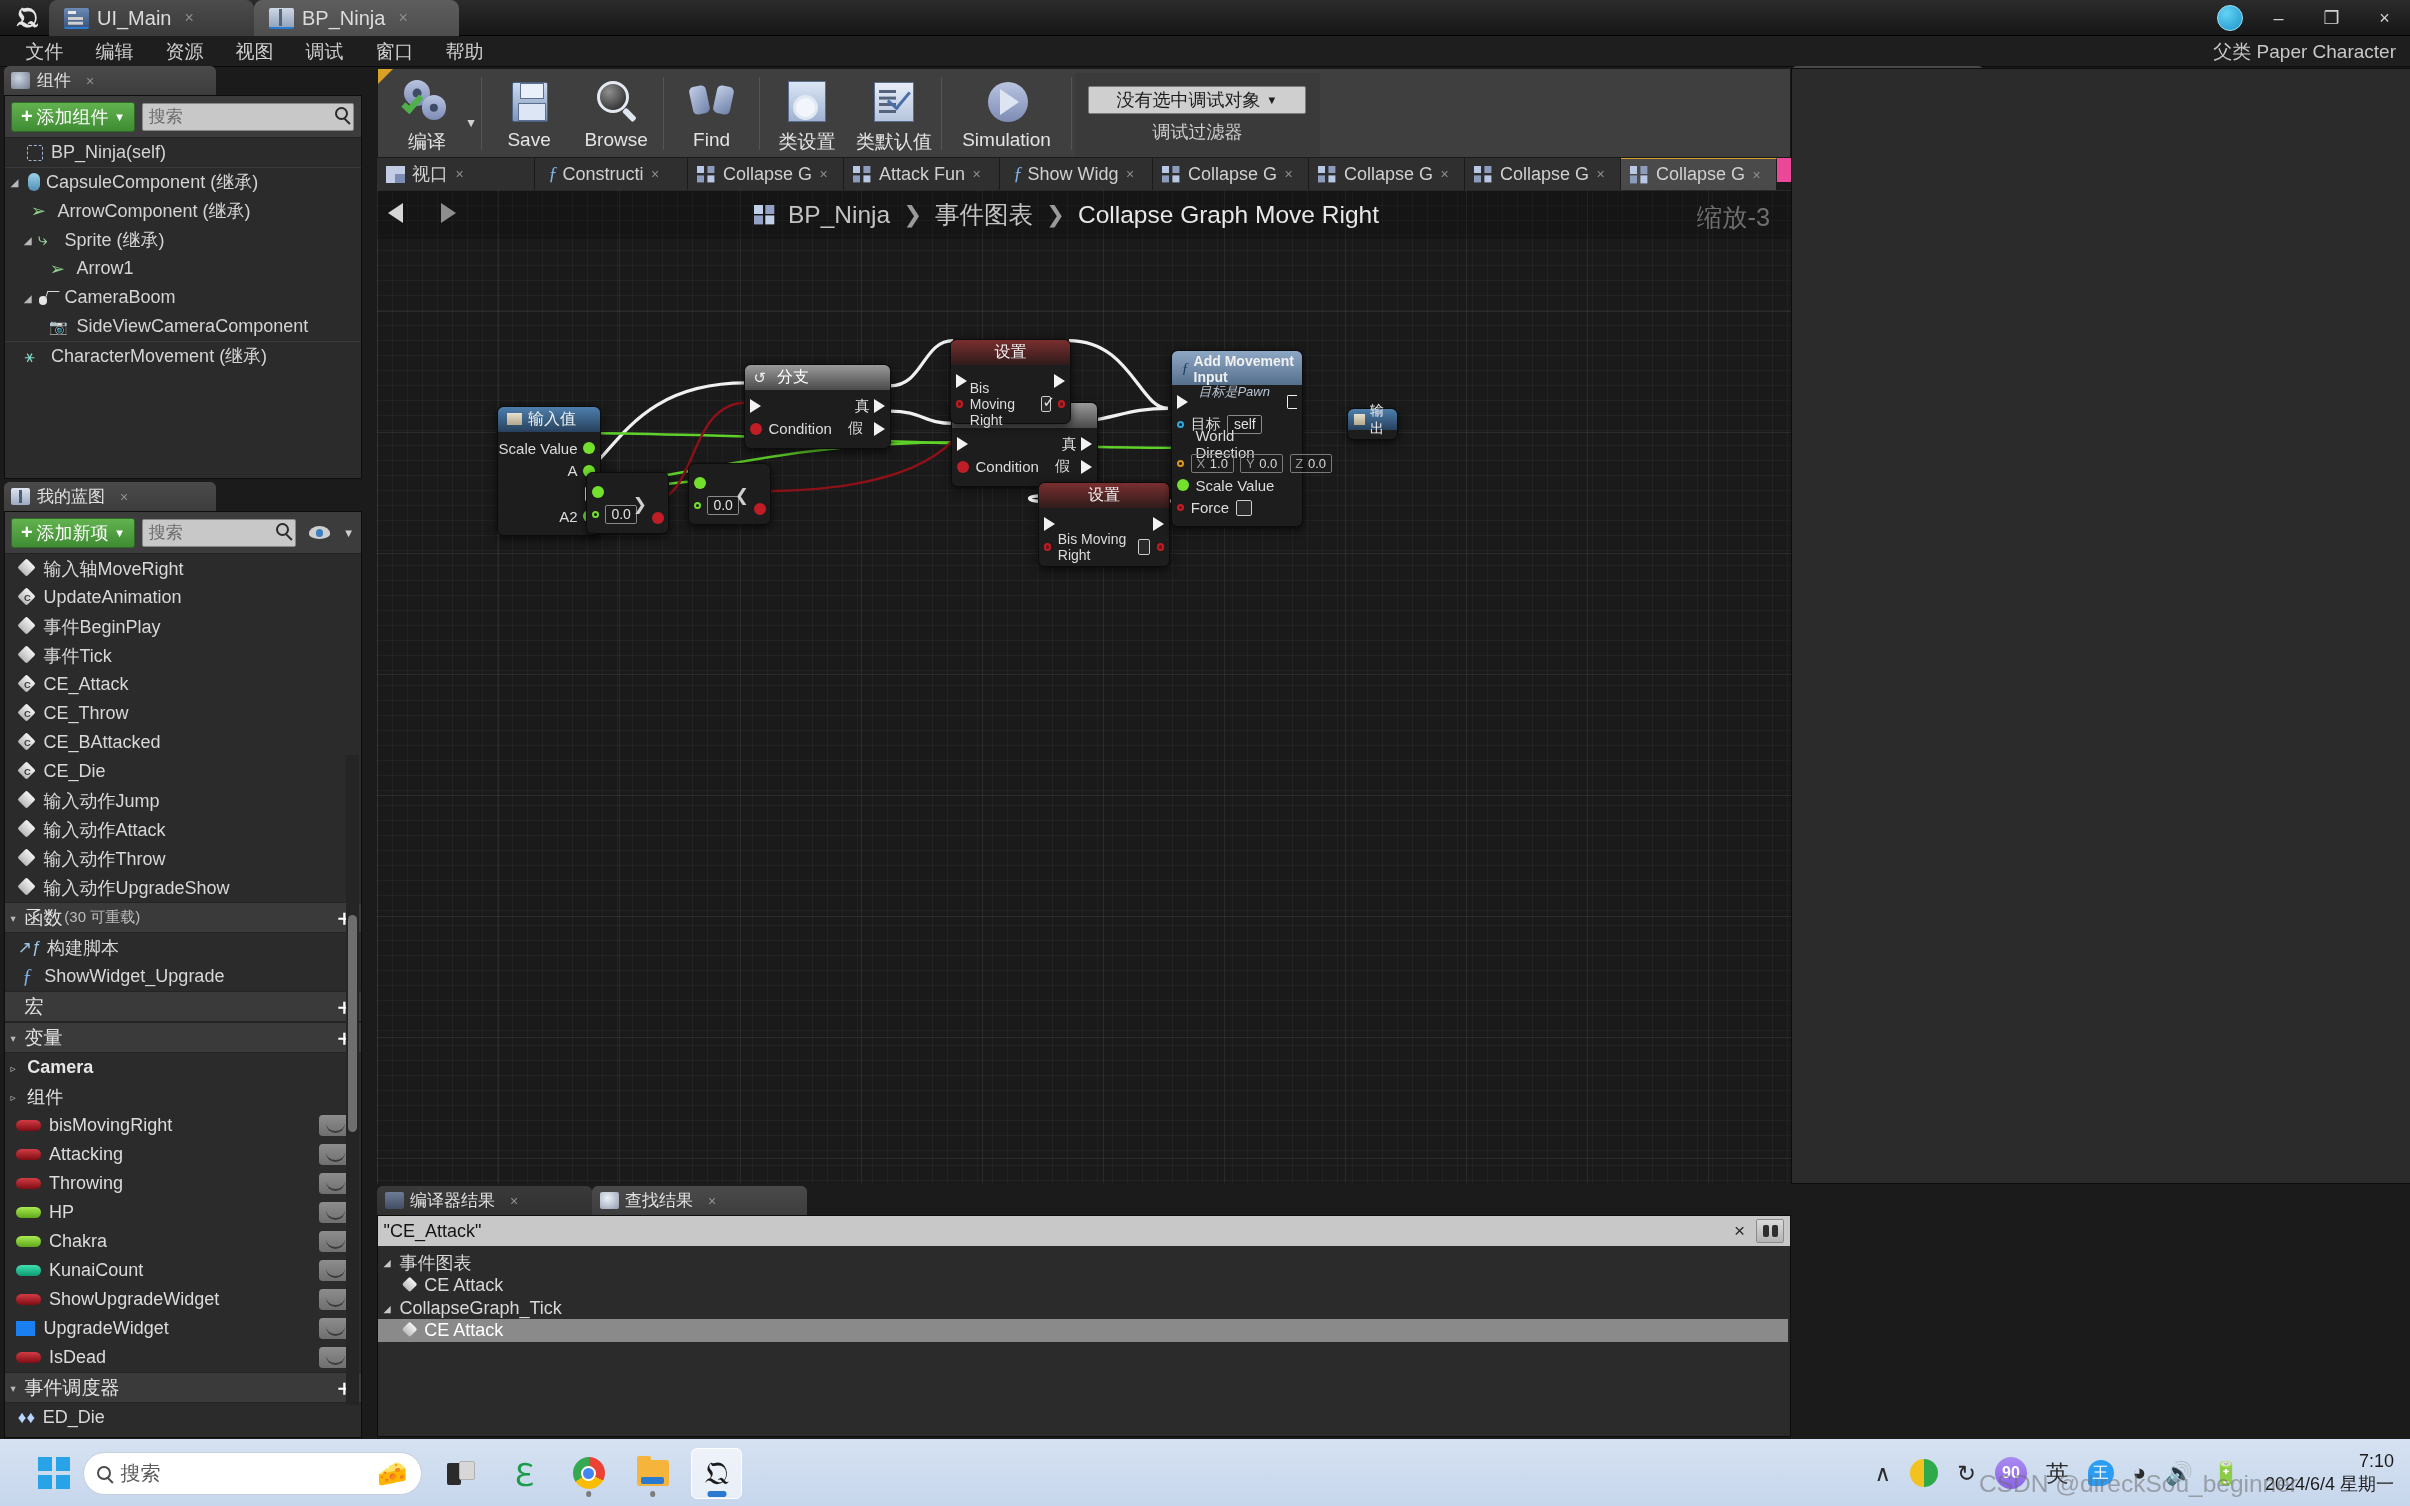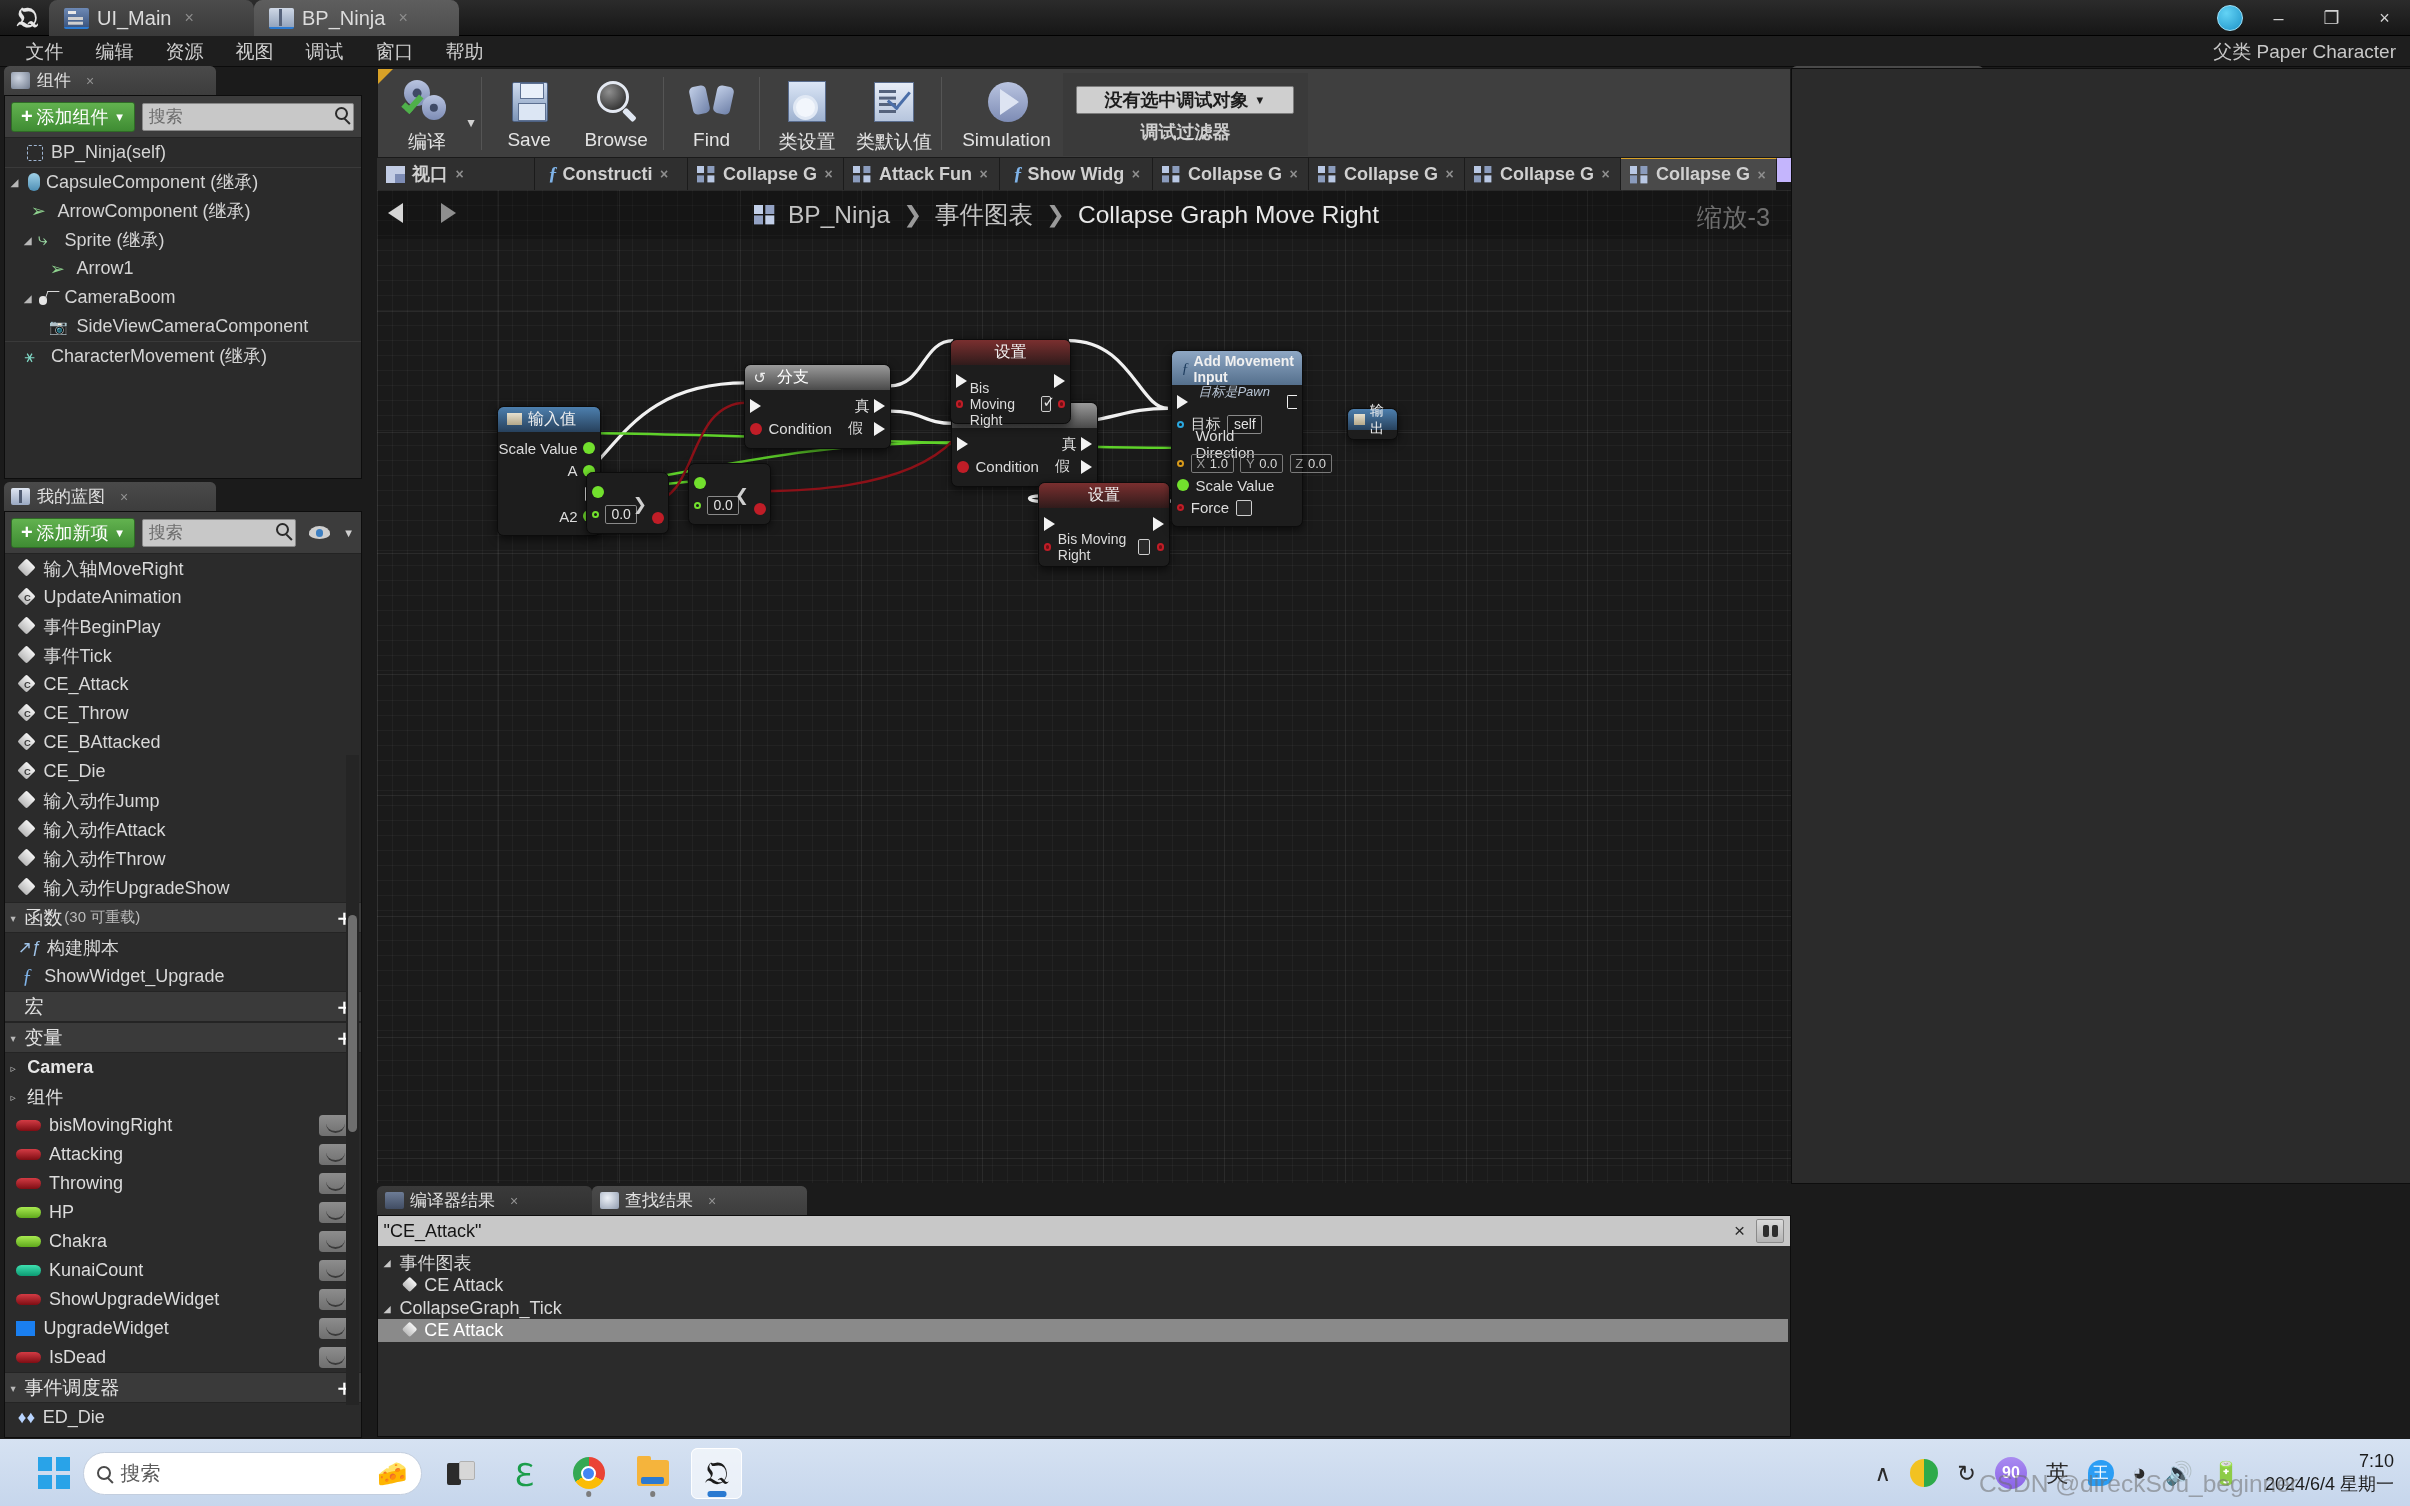--- a/index.html
+++ b/index.html
@@ -212,21 +212,21 @@
   .debug-combo {
     position:absolute; left:13px; top:13px; width:218px; height:28px;
     background:#cfcfcf; border:0.9px solid #7c7c7c; border-radius:1.9px;
     display:flex; align-items:center; justify-content:center;
     color:#1c1c1c; font-size:18px;
   }
   .debug-combo .dc-caret{ margin-left:5.6px; font-size:11.3px; }
   .debug-label { position:absolute; left:0; top:47px; width:245px; text-align:center; color:#cfcfcf; font-size:18px; }
 
   
-  .graphtabs { position:absolute; left:377px; top:158px; width:1414px; height:24px; background:#c4b5fd; display:flex;font-weight:bold; }
+  .graphtabs { position:absolute; left:377px; top:158px; width:1414px; height:24px; background:#ec4899; display:flex; }
   .gtab {
     height:32px; display:flex; align-items:center; padding:0 5.6px 0 8.5px;
     background:#2f2f2f; border-right:0.9px solid #1b1b1b; color:#d0d0d0; font-size:18px;
     max-width:158px; overflow:hidden; white-space:nowrap;
   }
   .gtab.sel { background:#4a4a4a; border-top:1.9px solid #d9a227; }
   .gtab .gt-ico { width:19px;height:17px;margin-right:7.5px;flex:none;position:relative; }
   .gt-view { background:#7d8cb5; }
   .gt-view::after{content:"";position:absolute;left:0;top:0;width:100%;height:100%;
     background:linear-gradient(90deg,#c2ccE4 48%,transparent 48%), linear-gradient(180deg,#c2ccE4 45%,transparent 45%);}
@@ -678,21 +678,21 @@
 
       <div class="tb-btn">
         <span class="ti">
             <span class="playtri"></span>
           </span>
         <span class="tl">播放</span>
       </div>
       <span class="tb-caret">▼</span>
     </div>
 
-    <div class="debug-zone" style="right:482px;font-weight:bold;">
+    <div class="debug-zone" style="right:470px;">
       <div class="debug-combo">
         <span>没有选中调试对象</span>
         <span class="dc-caret">▼</span>
       </div>
       <div class="debug-label">调试过滤器</div>
     </div>
   </div>
 
   <div class="graphtabs">
     <div class="gtab" style="width:160px;">

